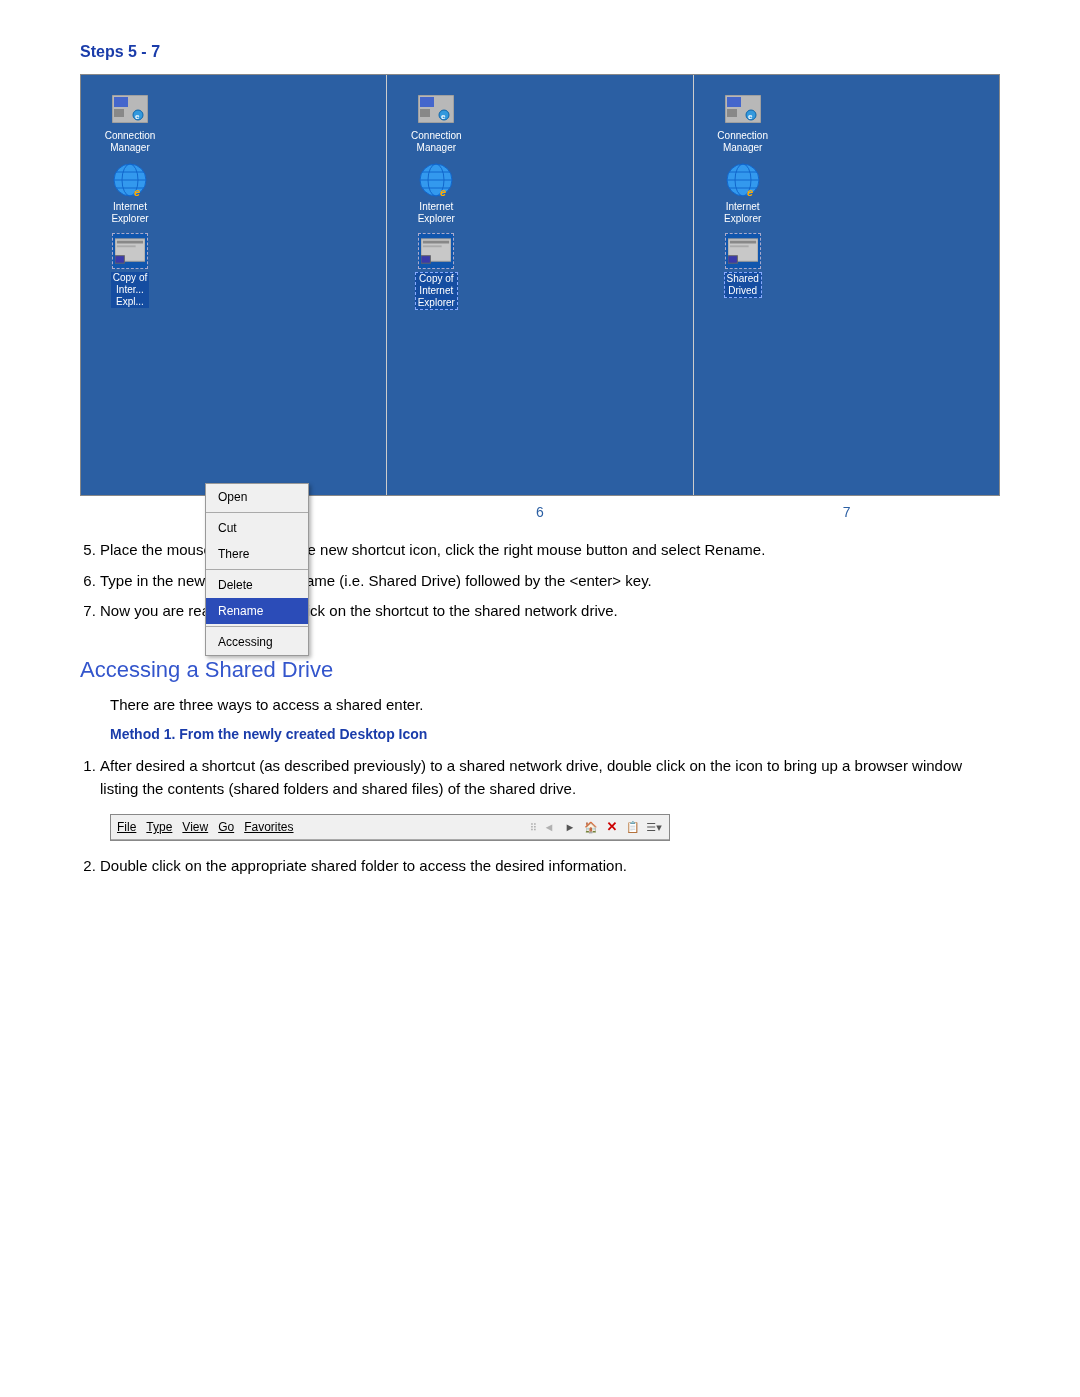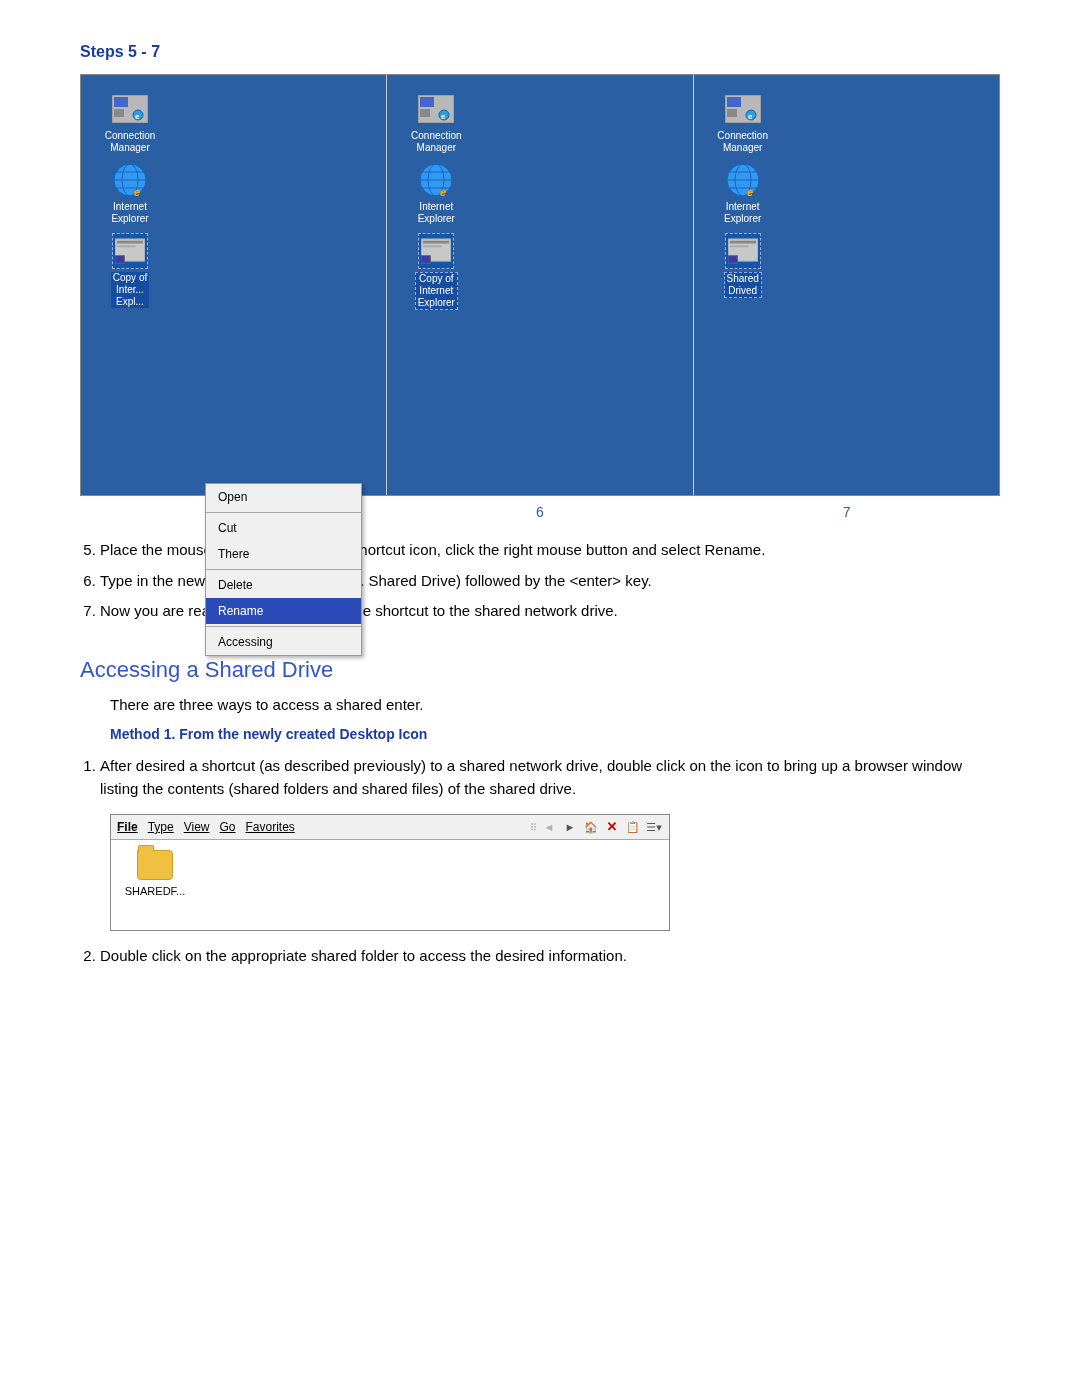--- a/index.html
+++ b/index.html
@@ -71,21 +71,21 @@
     }
 
     
     .context-menu {
       position: absolute;
       left: 110px;
       top: 250px;
       background: #f0f0f0;
       border: 1px solid #999;
       box-shadow: 2px 2px 4px rgba(0,0,0,0.3);
-      width: 157px;
+      width: 104px;
       z-index: 10;
     }
     .context-menu-item {
       padding: 4px 12px;
       font-size: 12px;
       color: #000;
       cursor: pointer;
     }
     .context-menu-item.highlighted {
       background: #2b4cb8;
@@ -162,21 +162,21 @@
       gap: 10px;
     }
 
     .browser-menu-item {
       font-size: 12px;
       color: #000;
       text-decoration: underline;
       cursor: pointer;
     }
     .browser-menu-item.bold-item {
-      font-weight: bold;
+      font-weight: normal;
     }
 
     .browser-toolbar {
       display: flex;
       align-items: center;
       gap: 4px;
       margin-left: auto;
     }
 
     .tb-btn {
@@ -433,23 +433,17 @@
       <span class="tb-btn disabled">◄</span>
       <span class="tb-btn">►</span>
       <span class="tb-btn">🏠</span>
       <span class="tb-btn tb-x">✕</span>
       <span class="tb-btn">📋</span>
       <span class="tb-btn">☰▾</span>
     </div>
   </div>
 
 
-  <div class="browser-content">
-    <div class="folder-icon-wrap">
-      <div class="folder-icon"></div>
-      <span class="folder-label">SHAREDF...</span>
-    </div>
-  </div>
 </div>
 
 <ol class="numbered-list" start="2">
   <li>Double click on the appropriate shared folder to access the desired information.</li>
 </ol>
 
 </body></html>

